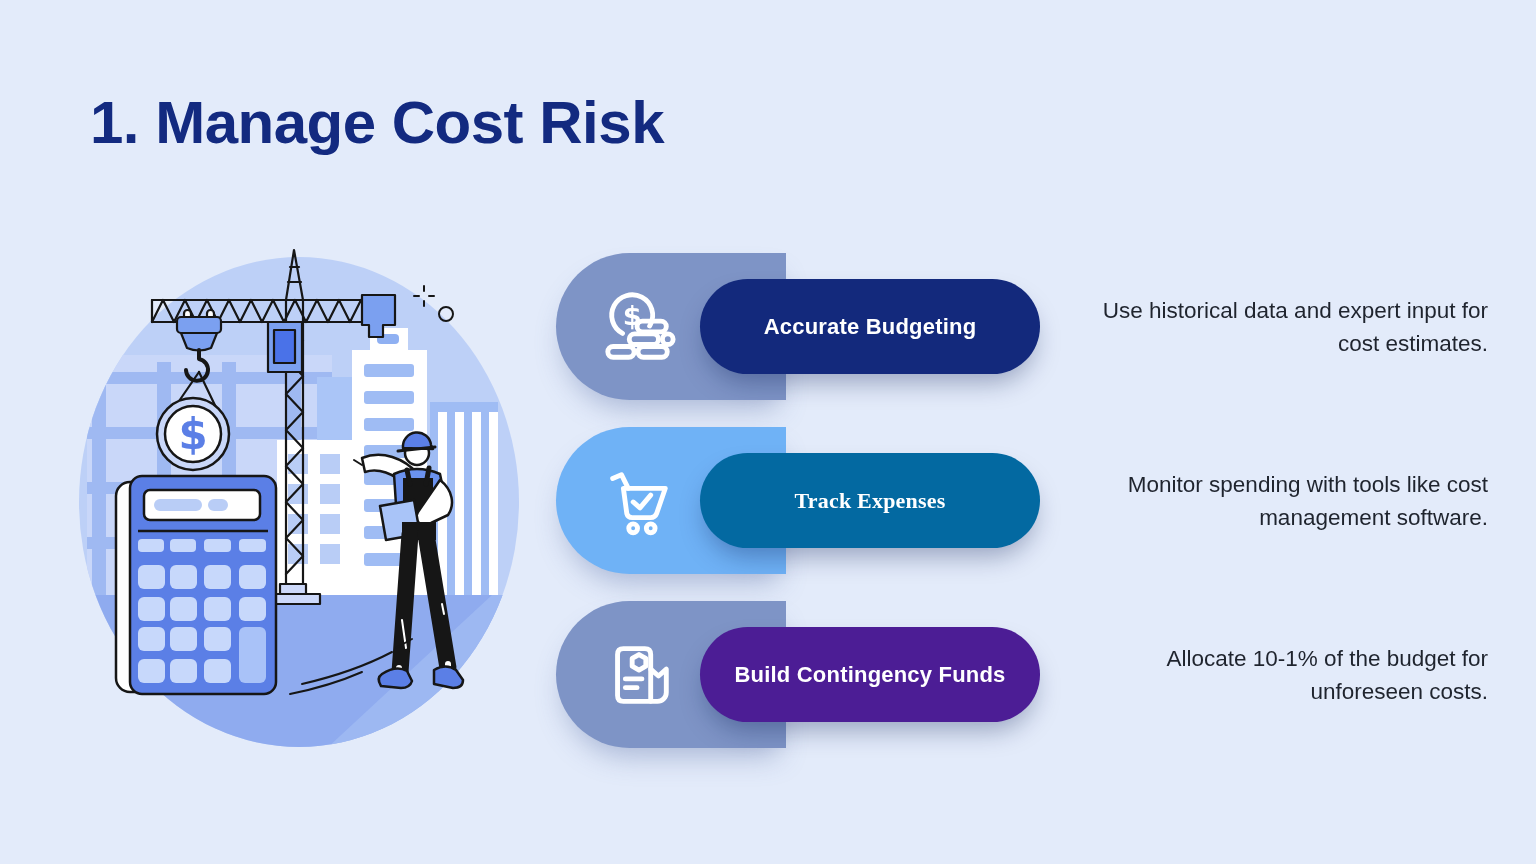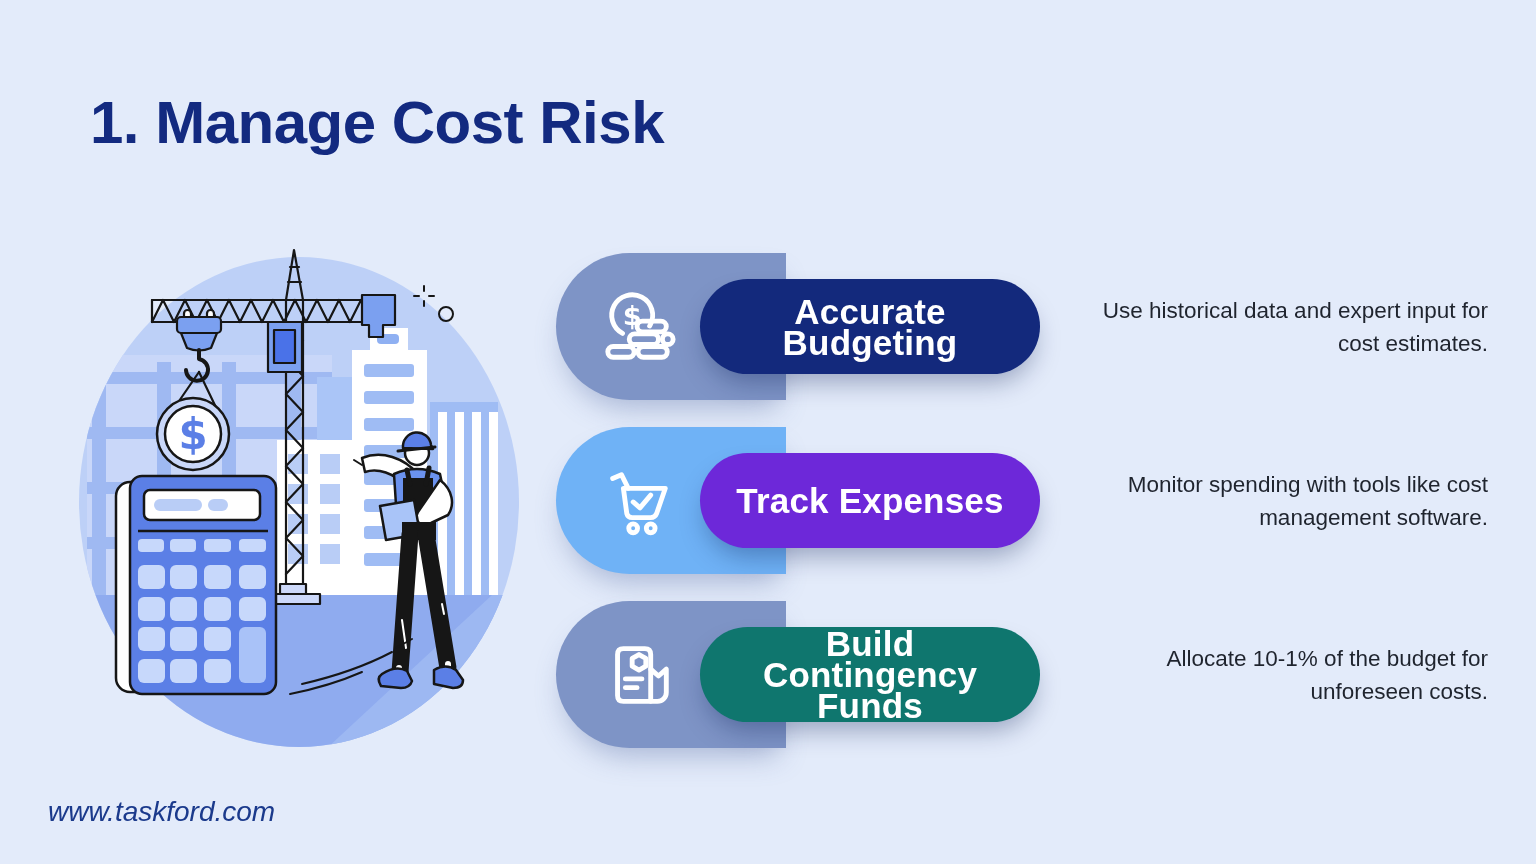--- a/index.html
+++ b/index.html
@@ -27,21 +27,21 @@
     border-radius:74px 0 0 74px;
     box-shadow:0 16px 28px -8px rgba(100,120,170,.45);
   }
   .inner-pill{
     position:absolute;left:144px;top:26px;width:340px;height:95px;
     border-radius:48px;display:flex;align-items:center;justify-content:center;
     text-align:center;padding:0 22px;box-sizing:border-box;
     box-shadow:0 14px 26px -6px rgba(10,25,80,.35);
   }
   .inner-pill span{
-    color:#ffffff;font-size:35px;font-weight:800;line-height:31px;letter-spacing:.2px;
+    color:#ffffff;font-size:22px;font-weight:800;line-height:31px;letter-spacing:.2px;
   }
   .step-icon{position:absolute;left:44px;top:35px;width:78px;height:78px;}
   .desc{
     position:absolute;left:508px;top:0;height:100%;width:424px;
     display:flex;align-items:center;text-align:right;
   }
   .desc div{font-size:22.5px;line-height:33px;color:#1f242e;}
 </style>
 </head>
 <body>
@@ -244,40 +244,39 @@
   <div class="row r2">
     <div class="outer-pill" style="background: rgb(111, 178, 246);">
       <svg class="step-icon" viewBox="0 0 80 80" fill="none" stroke="#ffffff" stroke-width="5" stroke-linecap="round" stroke-linejoin="round">
         <path d="M13,17 L22,13 L29,27"></path>
         <path d="M24,27 L67,27 L58,53 Q56.5,57 52,57 L33,57 Q28.5,57 27.5,53 Z"></path>
         <path d="M34,41 L41,47 L52,34"></path>
         <circle cx="34" cy="68" r="4.5"></circle>
         <circle cx="52" cy="68" r="4.5"></circle>
       </svg>
     </div>
-    <div class="inner-pill" style="background: #6d28d9;">
+    <div class="inner-pill" style="background: #0369a1; font-family: Liberation Serif, serif;">
       <span>Track Expenses</span>
     </div>
     <div class="desc">
       <div>Monitor spending with tools like cost management software.</div>
     </div>
   </div>
 
   <div class="row r3">
     <div class="outer-pill" style="background: rgb(126, 148, 198);">
       <svg class="step-icon" viewBox="0 0 80 80" fill="none" stroke="#ffffff" stroke-width="5" stroke-linecap="round" stroke-linejoin="round">
         <path d="M52,34 v-15 q0,-6 -6,-6 h-22 q-6,0 -6,6 v42 q0,6 6,6 h28"></path>
         <polygon points="40,19 47,23 47,31 40,35 33,31 33,23"></polygon>
         <path d="M26,44 h17"></path>
         <path d="M26,53 h12"></path>
         <path d="M52,34 l8,7 8,-7 v24 a9,9 0 0 1 -9,9 h-7 z"></path>
       </svg>
     </div>
-    <div class="inner-pill" style="background: #0f766e;">
+    <div class="inner-pill" style="background: #4c1d95;">
       <span>Build Contingency Funds</span>
     </div>
     <div class="desc">
       <div>Allocate 10-1% of the budget for unforeseen costs.</div>
     </div>
   </div>
 
-  <div class="footer">www.taskford.com</div>
 </div>
 
 </body></html>

